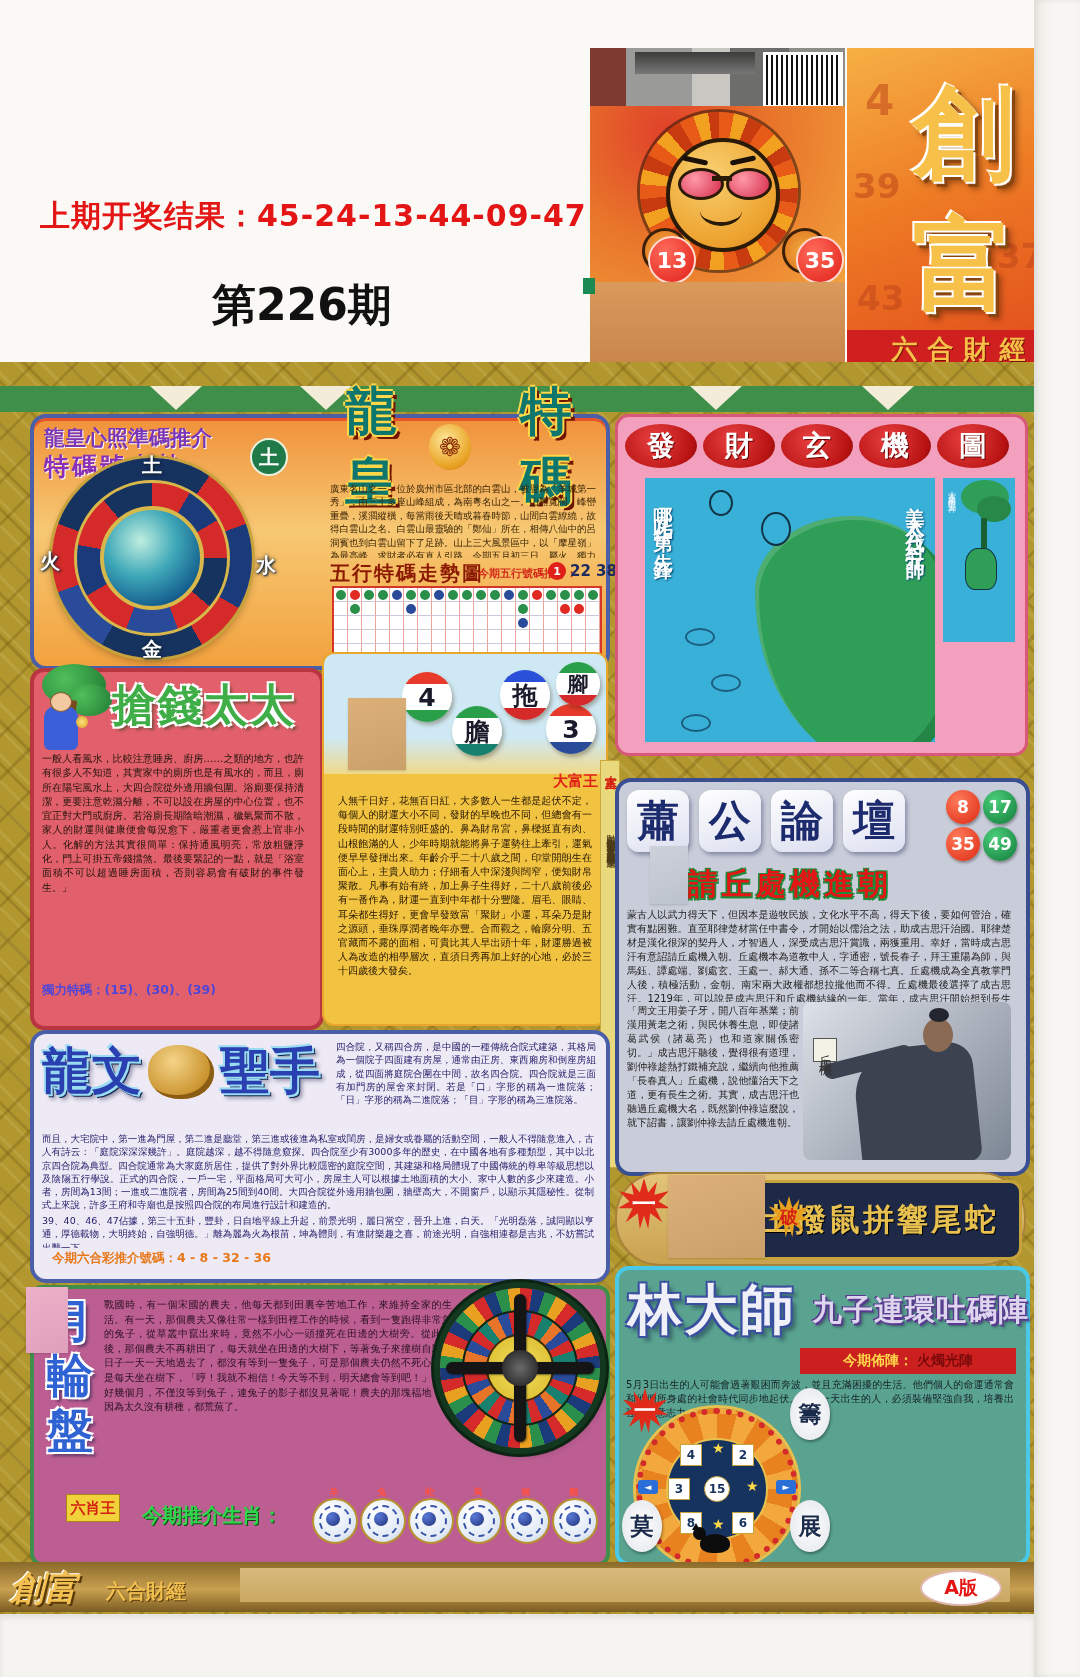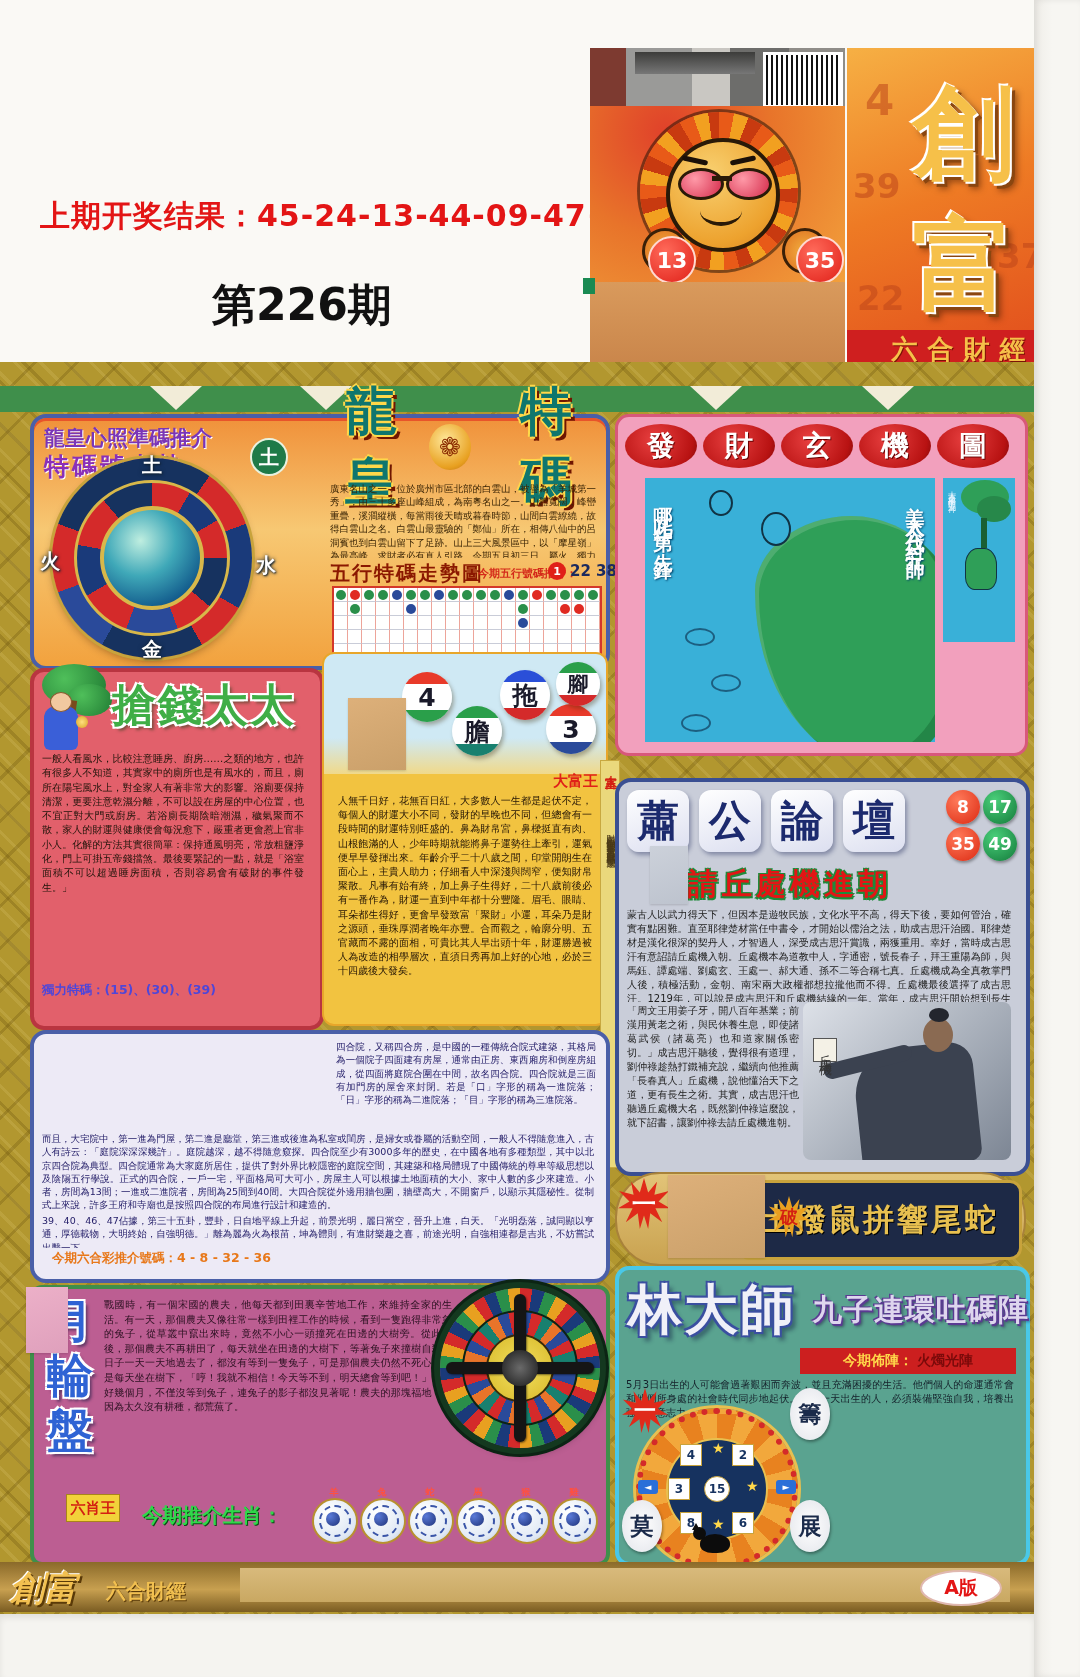--- a/index.html
+++ b/index.html
@@ -257,21 +257,21 @@
   <div class="abs minisun l"></div>
   <div class="abs minisun r"></div>
   <div class="abs numball l">13</div>
   <div class="abs numball r">35</div>
   <div class="abs tan-block"></div>
   <div class="abs green-chip"></div>
   <div class="abs masthead">
     <span class="mh-num" style="left:18px;top:28px;font-size:42px;">4</span>
     <span class="mh-num" style="left:6px;top:118px;font-size:34px;">39</span>
     <span class="mh-num" style="left:150px;top:188px;font-size:34px;">37</span>
-    <span class="mh-num" style="left:10px;top:230px;font-size:34px;">22</span>
+    <span class="mh-num" style="left:10px;top:230px;font-size:34px;">43</span>
     <div class="mh-char" style="top:18px;">創</div>
     <div class="mh-char" style="top:150px;">富</div>
   </div>
   <div class="abs mh-band">
       <span>六合財經</span>
     </div>
 
   <div class="abs content"></div>
   <div class="abs green-band"></div>
   <div class="abs tri" style="left:150px;"></div>
@@ -454,40 +454,45 @@
     </div>
 
   <div class="abs grab"></div>
   <div class="abs tree-leaf"></div>
   <div class="abs tree-leaf2"></div>
   <div class="abs tree-trunk"></div>
   <div class="abs granny"></div>
   <div class="abs granny-head"></div>
   <div class="abs coin"></div>
   <div class="abs grab-title">搶錢太太</div>
-  <div class="abs grab-body clip">一般人看風水，比較注意睡房、廚房……之類的地方，也許有很多人不知道，其實家中的廁所也是有風水的，而且，廁所在陽宅風水上，對全家人有著非常大的影響。浴廁要保持清潔，更要注意乾濕分離，不可以設在房屋的中心位置，也不宜正對大門或廚房。若浴廁長期陰暗潮濕，穢氣聚而不散，家人的財運與健康便會每況愈下，嚴重者更會惹上官非小人。化解的方法其實很簡單：保持通風明亮，常放粗鹽淨化，門上可掛五帝錢擋煞。最後要緊記的一點，就是「浴室面積不可以超過睡房面積，否則容易會有破財的事件發生。」</div>
+  <div class="abs grab-body clip">一般人看風水，比較注意睡房、廚房……之類的地方，也許有很多人不知道，其實家中的廁所也是有風水的，而且，廁所在陽宅風水上，大四合院從外邊用牆包圍。浴廁要保持清潔，更要注意乾濕分離，不可以設在房屋的中心位置，也不宜正對大門或廚房。若浴廁長期陰暗潮濕，穢氣聚而不散，家人的財運與健康便會每況愈下，嚴重者更會惹上官非小人。化解的方法其實很簡單：保持通風明亮，常放粗鹽淨化，門上可掛五帝錢擋煞。最後要緊記的一點，就是「浴室面積不可以超過睡房面積，否則容易會有破財的事件發生。」</div>
   <div class="abs grab-special">獨力特碼：(15)、(30)、(39)</div>
 
   <div class="abs fourdrag">
     <div class="fd-sky"></div>
     <div class="lotball lb-rg" style="left:78px;top:18px;">4</div>
     <div class="lotball lb-g" style="left:128px;top:52px;">膽</div>
     <div class="lotball lb-b" style="left:176px;top:16px;">拖</div>
     <div class="lotball lb-rb" style="left:222px;top:50px;">3</div>
     <div class="lotball lb-gr" style="left:232px;top:8px;width:44px;height:44px;font-size:21px;">腳</div>
     <div class="fd-king">大富王</div>
     <div class="fd-body clip">人無千日好，花無百日紅，大多數人一生都是起伏不定，每個人的財運大小不同，發財的早晚也不同，但總會有一段時間的財運特別旺盛的。鼻為財帛宮，鼻樑挺直有肉、山根飽滿的人，少年時期就能將鼻子運勢往上牽引，運氣便早早發揮出來。年齡介乎二十八歲之間，印堂開朗生在面心上，主貴人助力；仔細看人中深淺與闊窄，便知財帛聚散。凡事有始有終，加上鼻子生得好，二十八歲前後必有一番作為，財運一直到中年都十分豐隆。眉毛、眼睛、耳朵都生得好，更會早發致富「聚財」小運，耳朵乃是財之源頭，垂珠厚潤者晚年亦豐。合而觀之，輪廓分明、五官藏而不露的面相，可貴比其人早出頭十年，財運勝過被人為改造的相學層次，直須日秀再加上好的心地，必於三十四歲後大發矣。</div>
   </div>
 
   <div class="abs sidestrip clip">
     <span class="sideking">大富王</span>
     <span class="sidetxt">財由心生福由德聚知足常樂貪念莫起方能聚財納福平安順遂</span>
   </div>
 
   <div class="abs writer"></div>
+  <div class="abs wtitle">
+    <span class="t">龍文</span>
+    <span class="toad"></span>
+    <span class="t">聖手</span>
+  </div>
   <div class="abs w-p1 clip">四合院，又稱四合房，是中國的一種傳統合院式建築，其格局為一個院子四面建有房屋，通常由正房、東西廂房和倒座房組成，從四面將庭院合圍在中間，故名四合院。四合院就是三面有加門房的屋舍來封閉。若是「口」字形的稱為一進院落；「日」字形的稱為二進院落；「目」字形的稱為三進院落。</div>
   <div class="abs w-p2 clip">而且，大宅院中，第一進為門屋，第二進是廳堂，第三進或後進為私室或閨房，是婦女或眷屬的活動空間，一般人不得隨意進入，古人有詩云：「庭院深深深幾許」。庭院越深，越不得隨意窺探。四合院至少有3000多年的歷史，在中國各地有多種類型，其中以北京四合院為典型。四合院通常為大家庭所居住，提供了對外界比較隱密的庭院空間，其建築和格局體現了中國傳統的尊卑等級思想以及陰陽五行學說。正式的四合院，一戶一宅，平面格局可大可小，房屋主人可以根據土地面積的大小、家中人數的多少來建造。小者，房間為13間；一進或二進院者，房間為25間到40間。大四合院從外邊用牆包圍，牆壁高大，不開窗戶，以顯示其隱秘性。從制式上來說，許多王府和寺廟也是按照四合院的布局進行設計和建造的。</div>
   <div class="abs w-p3 clip">39、40、46、47佔據，第三十五卦，豐卦，日自地平線上升起，前景光明，麗日當空，晉升上進，白天。「光明磊落，誠同顯以亨通，厚德載物，大明終始，自強明德。」離為麗為火為根苗，坤為體則，有進財樂趣之喜，前途光明，自強相連都是吉兆，不妨嘗試出擊一下。</div>
   <div class="abs w-tip">今期六合彩推介號碼：4 - 8 - 32 - 36</div>
 
   <div class="abs moon"></div>
   <div class="abs moon-title">
     <span>月</span>
     <span>輪</span>
     <span>盤</span>

